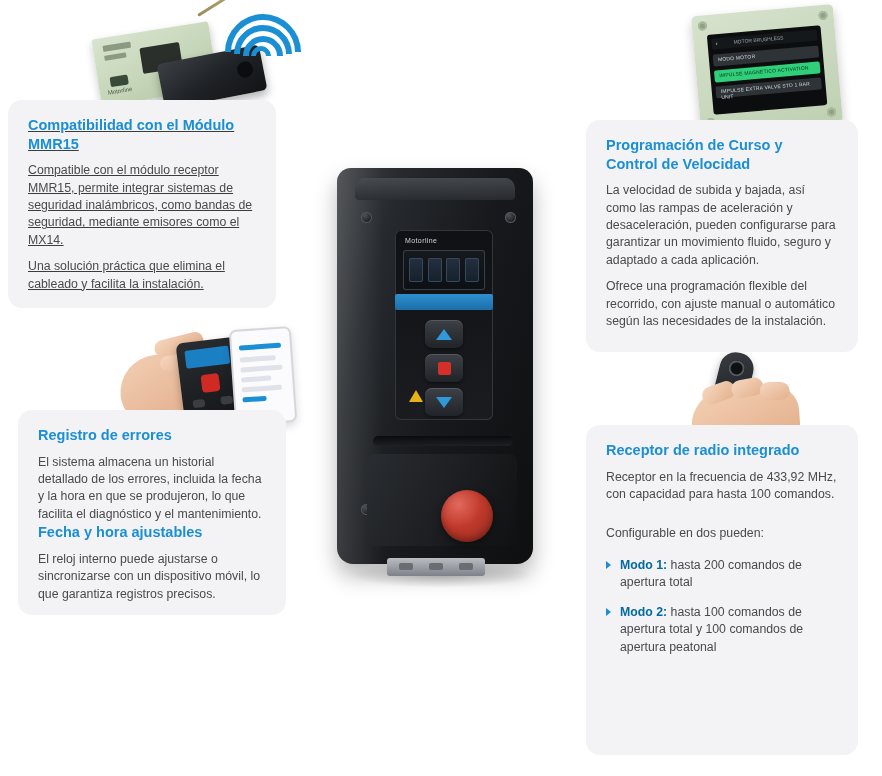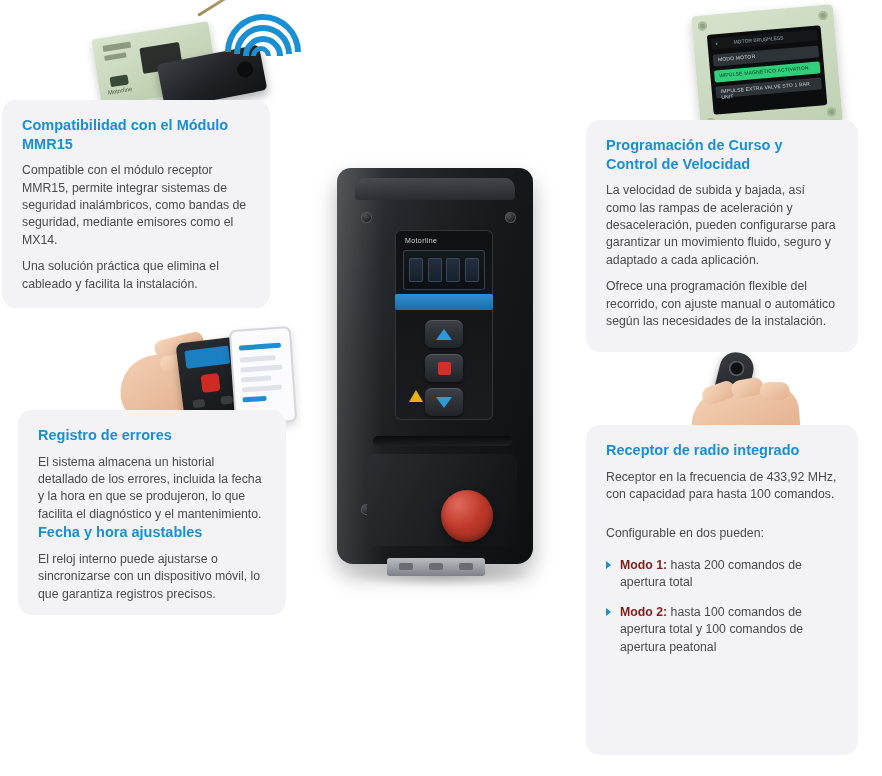--- a/index.html
+++ b/index.html
@@ -45,21 +45,21 @@
     margin: 0;
     font-size: 12.3px;
     line-height: 1.42;
     color: #4a4a4a;
   }
   .card p + p {
     margin-top: 9px;
   }
 
   
-  #card-mmr15      { left: 2px;  top: 100px; width: 268px; height: 208px; }
+  #card-mmr15      { left: 8px;  top: 100px; width: 268px; height: 208px; text-decoration: underline; }
   #card-curso      { left: 586px; top: 120px; width: 272px; height: 232px; }
   #card-registro   { left: 18px;  top: 410px; width: 268px; height: 205px; }
   #card-receptor   { left: 586px; top: 425px; width: 272px; height: 330px; }
 
   
   .bullets {
     margin: 14px 0 0 0;
     padding: 0;
     list-style: none;
   }
@@ -75,21 +75,21 @@
   .bullet-arrow {
     position: absolute;
     left: 0;
     top: 4px;
     width: 0;
     height: 0;
     border-top: 4px solid transparent;
     border-bottom: 4px solid transparent;
     border-left: 5px solid #1b8fd4;
   }
-  .bullets strong { color: #7f1d1d; }
+  .bullets strong { color: #0369a1; }
 
   
   #photo-mmr15 {
     position: absolute;
     left: 86px; top: 8px;
     width: 210px; height: 106px;
   }
   .pcb {
     position: absolute;
     left: 10px; top: 22px;

